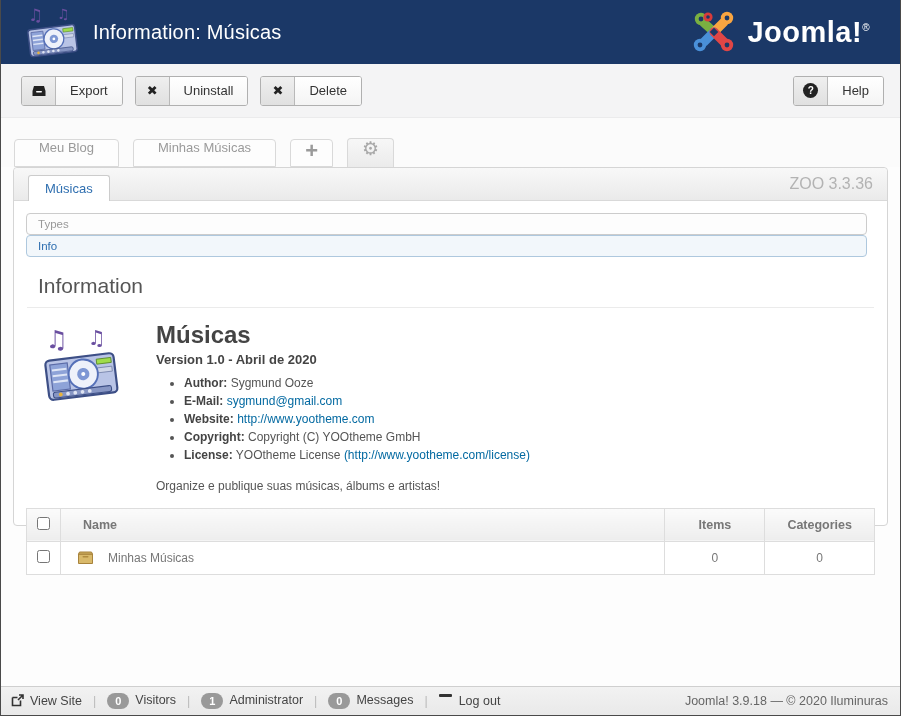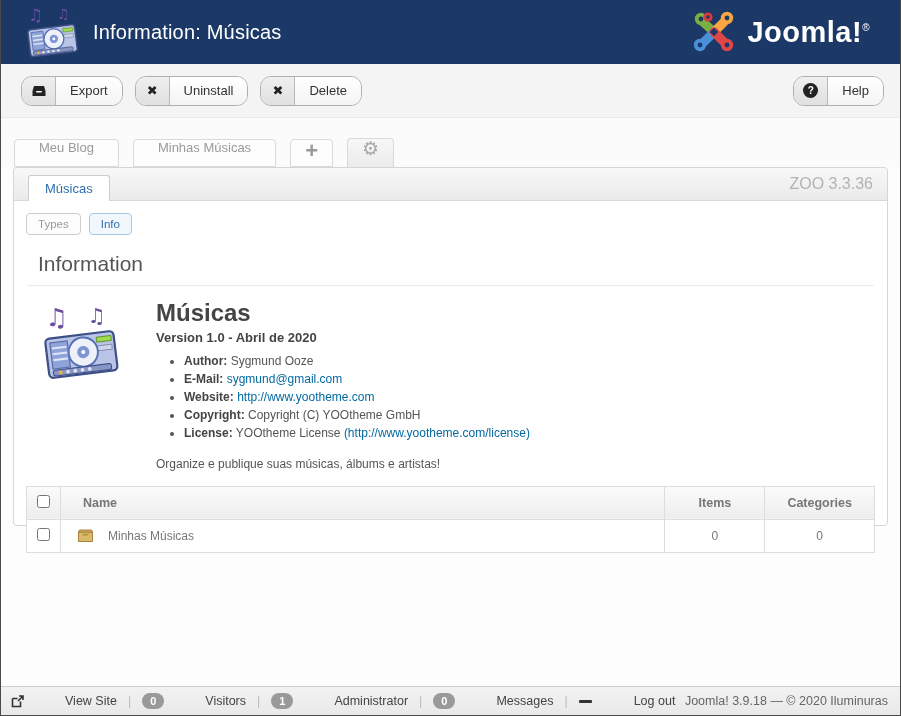--- a/index.html
+++ b/index.html
@@ -13,42 +13,42 @@
   
   .hdr { height:64px; background:#1b3867; display:flex; align-items:center; padding:0 30px 0 26px; }
   .hdr .app-icon { width:52px; height:54px; flex:0 0 auto; }
   .hdr-title { color:#fff; font-size:20px; margin-left:14px; font-weight:400; letter-spacing:.2px; }
   .joomla { margin-left:auto; display:flex; align-items:center; }
   .joomla-text { color:#fff; font-size:29px; font-weight:bold; letter-spacing:.5px; margin-left:10px; }
   .joomla-reg { color:#fff; font-size:10px; vertical-align:super; font-weight:normal; }
 
   
   .toolbar { height:54px; background:#f4f4f5; border-bottom:1px solid #ebebec; display:flex; align-items:center; padding:0 16px 0 20px; position:relative; }
-  .btn { display:inline-flex; align-items:stretch; height:30px; border:1px solid #b0b0b0; border-radius:11px; background:#fff; margin-right:12px; cursor:pointer; overflow:hidden; }
+  .btn { display:inline-flex; align-items:stretch; height:30px; border:1px solid #b0b0b0; border-radius:3px; background:#fff; margin-right:12px; cursor:pointer; overflow:hidden; }
   .btn .ico { width:34px; display:flex; align-items:center; justify-content:center; background:linear-gradient(#efefef,#e0e0e0); border-right:1px solid #b9b9b9; font-size:13px; color:#222; }
   .btn .lbl { display:flex; align-items:center; padding:0 14px; font-size:13px; color:#333; background:linear-gradient(#ffffff,#f4f4f4); }
   .btn-help { margin-left:auto; margin-right:0; }
   .help-circle { width:15px; height:15px; border-radius:50%; background:#222; color:#fff; font-size:10px; font-weight:bold; display:flex; align-items:center; justify-content:center; }
 
   
   .tabs-strip { height:49px; padding:13px 0 0 13px; display:flex; align-items:flex-end; background:#fbfbfb; }
   .tab { height:28px; display:flex; align-items:flex-start; padding:0 24px; border:1px solid #d9d9d9; border-radius:4px 4px 0 0; background:#fdfdfd; color:#9a9a9a; font-size:13px; margin-right:14px; cursor:pointer; position:relative; }
   .tab.icon-tab { padding:0 14px; }
   .tab .plus-glyph { font-size:22px; font-weight:bold; color:#9a9a9a; line-height:1; }
   .tab.active { background:linear-gradient(#f7f7f7,#ebebeb); border-bottom:none; height:29px; z-index:3; }
   .tab .gear-glyph { font-size:19px; color:#a8a8a8; line-height:1; }
 
   
   .panel { margin:0 12px; height:359px; background:#fff; border:1px solid #d5d5d5; border-radius:4px; position:relative; z-index:2; }
   .panel-head { height:33px; background:linear-gradient(#f8f8f8,#eaeaea); border-bottom:1px solid #d9d9d9; border-radius:4px 4px 0 0; display:flex; align-items:flex-end; padding:0 14px; }
   .subtab { height:26px; display:flex; align-items:center; padding:0 16px; background:#fff; border:1px solid #ccc; border-bottom:none; border-radius:3px 3px 0 0; color:#2f6fb0; font-size:13px; margin-bottom:-1px; position:relative; z-index:2; cursor:pointer; }
   .zoo-version { margin-left:auto; align-self:center; color:#b3b3b3; font-size:16px; }
 
   .panel-content { padding:12px 12px 0 12px; }
-  .mini-btns { display:flex; }
+  .mini-btns { display:flex;flex-direction:column; }
   .mini-btn { border:1px solid #ccc; border-radius:4px; background:#fdfdfd; color:#999; font-size:11.5px; padding:4px 11px; margin-right:8px; cursor:pointer; }
   .mini-btn.active { color:#2f6fb0; border-color:#aec8de; background:#f2f7fb; }
 
   .info-heading { font-size:21px; color:#555; font-weight:400; margin:17px 0 9px 12px; }
   .heading-rule { border:none; border-top:1px solid #ebebeb; margin:0 1px; }
 
   .info-block { display:flex; margin:14px 0 0 16px; }
   .info-icon-wrap { width:84px; margin-right:30px; padding-top:4px; flex:0 0 auto; }
   .info-icon-wrap svg { width:80px; height:76px; }
   .info-title { font-size:24px; font-weight:bold; color:#444; line-height:1.1; }
@@ -69,21 +69,21 @@
   .col-num2 { width:105px; text-align:center !important; }
   .name-cell { display:flex; align-items:center; }
   .name-cell svg { margin:0 14px 0 6px; }
   input[type=checkbox] { width:13px; height:13px; }
 
   
   .footer-note { text-align:center; margin-top:25px; font-size:11.5px; color:#444; }
 
   
   .statusbar { position:absolute; left:0; right:0; bottom:0; height:29px; background:linear-gradient(#f2f2f2,#e9e9e9); border-top:1px solid #cfcfcf; display:flex; align-items:center; padding:0 12px 0 10px; font-size:12.5px; color:#444; }
-  .sb-item { display:flex; align-items:center; cursor:pointer;gap:35px; }
+  .sb-item { display:flex; cursor:pointer; }
   .sb-sep { color:#bbb; margin:0 11px; }
   .badge { background:#999; color:#fff; border-radius:10px; font-size:11px; font-weight:bold; padding:2px 8px; margin-right:6px; }
   .sb-right { margin-left:auto; color:#666; }
   .dash-ico { width:13px; height:3px; background:#333; border-radius:1px; margin-right:7px; display:inline-block; }
   .sb-item svg { margin-right:6px; }
 </style>
 </head>
 <body>
 
 <svg width="0" height="0" style="position:absolute">

